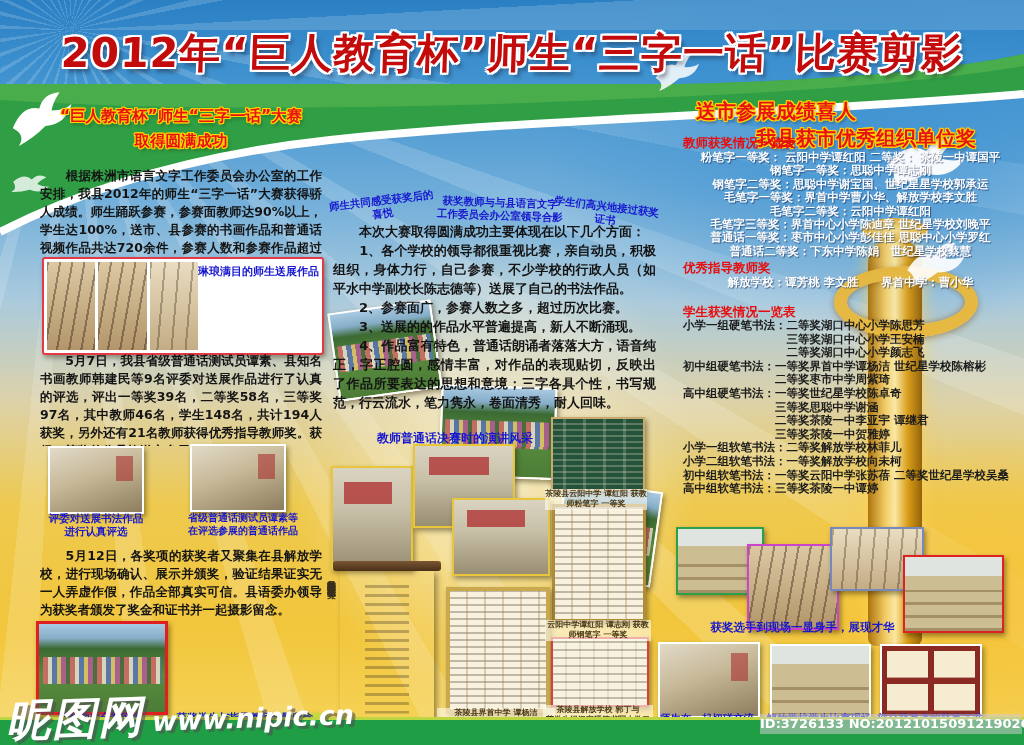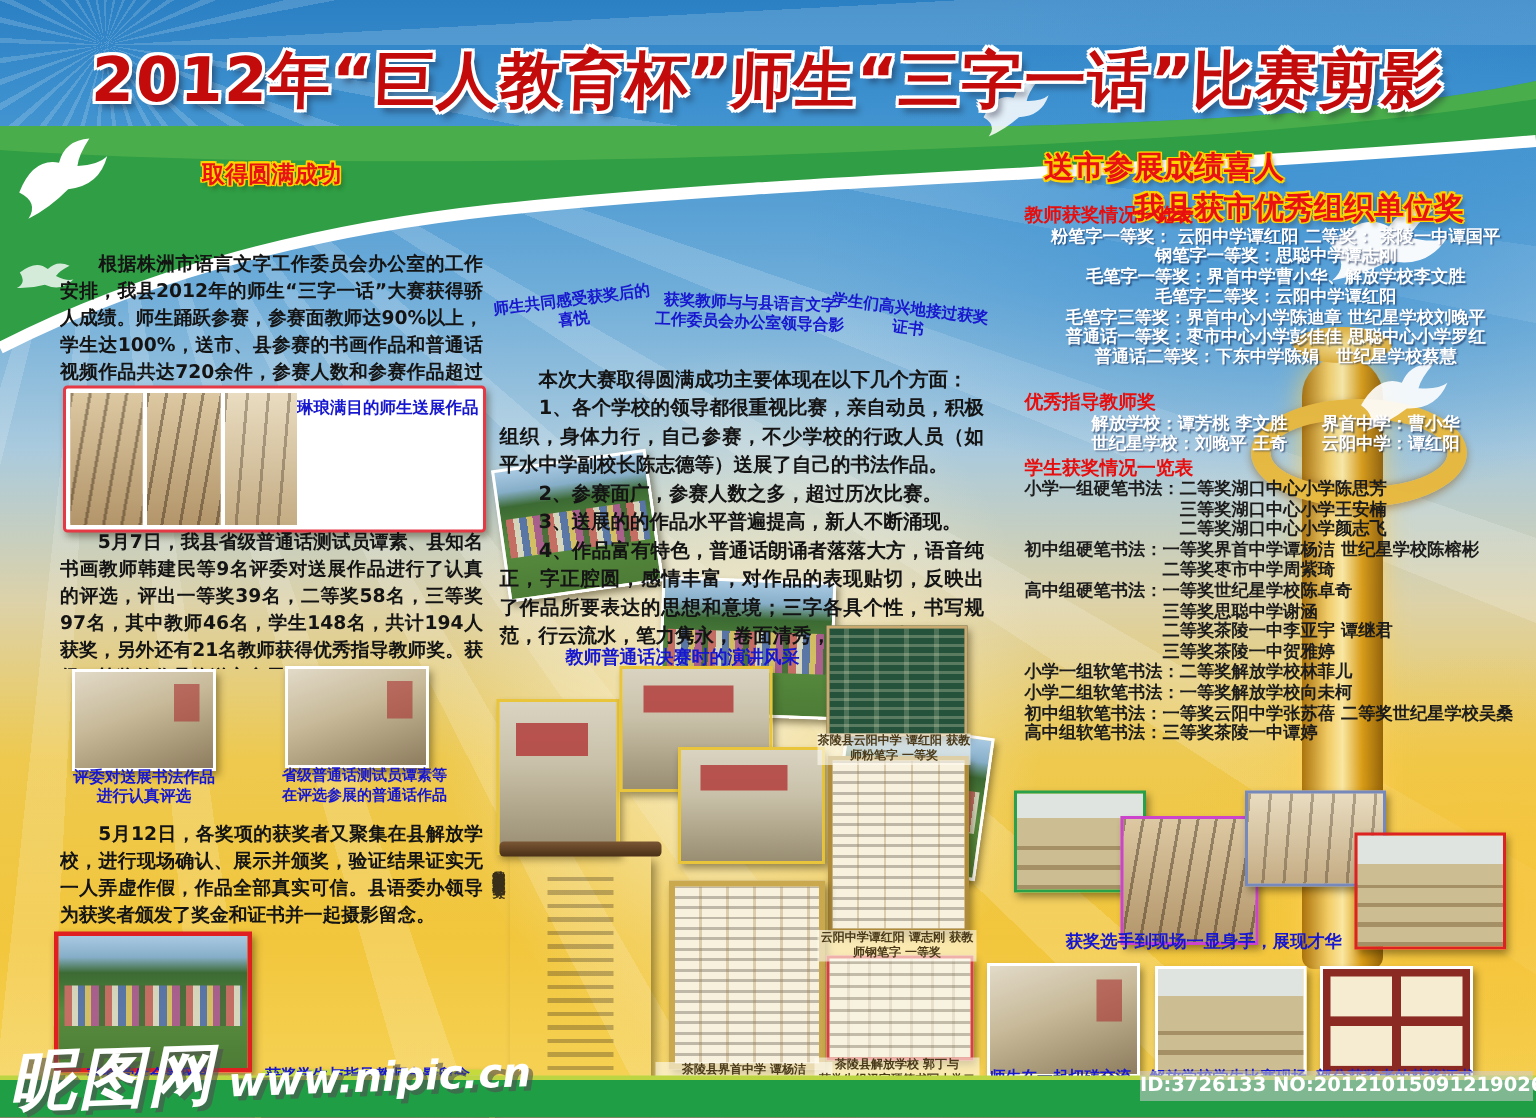--- a/index.html
+++ b/index.html
@@ -110,20 +110,21 @@
   <svg class="dove" style="left:898px;top:238px;transform:rotate(-4deg);opacity:.9" width="70" height="52" viewBox="0 0 64 48">
       <path d="M8 28 Q20 10 34 16 Q40 4 54 6 Q46 14 44 20 Q56 22 62 18 Q54 34 36 32 Q24 40 10 44 Q18 36 8 28Z" fill="#fff"></path>
     </svg>
   <svg class="dove" style="left:8px;top:168px;transform:rotate(18deg);opacity:.8" width="42" height="32" viewBox="0 0 64 48">
       <path d="M8 28 Q20 10 34 16 Q40 4 54 6 Q46 14 44 20 Q56 22 62 18 Q54 34 36 32 Q24 40 10 44 Q18 36 8 28Z" fill="#fff"></path>
     </svg>
 
   <div class="main-title">2012年“巨人教育杯”师生“三字一话”比赛剪影</div>
 
   <div class="lhead red-yellow">
+    <div>“巨人教育杯”师生“三字一话”大赛</div>
     <div>取得圆满成功</div>
   </div>
 
   <div class="para" style="left:40px;top:167px;width:282px;height:92px;overflow:hidden">　　根据株洲市语言文字工作委员会办公室的工作安排，我县2012年的师生“三字一话”大赛获得骄人成绩。师生踊跃参赛，参赛面教师达90%以上，学生达100%，送市、县参赛的书画作品和普通话视频作品共达720余件，参赛人数和参赛作品超过历次比赛。</div>
 
   <div class="strip" style="left:42px;top:257px;width:272px;height:88px">
     <div class="strip-row">
       <div class="g-callig"></div>
       <div class="g-callig"></div>
       <div class="g-calligl"></div>
@@ -148,21 +149,21 @@
   <div class="cap" style="left:163px;top:711px;width:164px;font-size:10.5px">获奖学生与指导教师合影留念</div>
 
   <div class="ph g-grass crowd" style="left:333px;top:112px;width:100px;height:85px;transform:rotate(-8deg)"></div>
   <div class="ph g-grass crowd" style="left:440px;top:103px;width:112px;height:88px;transform:rotate(2deg)"></div>
   <div class="ph g-grass crowd" style="left:558px;top:110px;width:95px;height:92px;transform:rotate(8deg)"></div>
   <div class="cap" style="left:326px;top:194px;width:112px;transform:rotate(-7deg);font-size:10.5px">师生共同感受获奖后的喜悦</div>
   <div class="cap" style="left:436px;top:196px;width:128px;transform:rotate(2deg);font-size:10.5px">获奖教师与与县语言文字
 工作委员会办公室领导合影</div>
   <div class="cap" style="left:550px;top:200px;width:112px;transform:rotate(7deg);font-size:10.5px">学生们高兴地接过获奖证书</div>
 
-  <div class="colblock" style="left:333px;top:244px;width:323px">
+  <div class="colblock" style="left:333px;top:222px;width:323px">
     <div class="mpara">　　本次大赛取得圆满成功主要体现在以下几个方面：</div>
     <div class="mpara">　　1、各个学校的领导都很重视比赛，亲自动员，积极组织，身体力行，自己参赛，不少学校的行政人员（如平水中学副校长陈志德等）送展了自己的书法作品。</div>
     <div class="mpara">　　2、参赛面广，参赛人数之多，超过历次比赛。</div>
     <div class="mpara">　　3、送展的的作品水平普遍提高，新人不断涌现。</div>
     <div class="mpara">　　4、作品富有特色，普通话朗诵者落落大方，语音纯正，字正腔圆，感情丰富，对作品的表现贴切，反映出了作品所要表达的思想和意境；三字各具个性，书写规范，行云流水，笔力隽永，卷面清秀，耐人回味。</div>
   </div>
 
   <div class="cap" style="left:345px;top:431px;width:220px;font-size:12px">教师普通话决赛时的演讲风采</div>
 
   <div class="ph g-speaker" style="left:331px;top:466px;width:78px;height:100px;border-color:#e8c53a"></div>
@@ -186,31 +187,31 @@
   <div class="tiny" style="left:543px;top:705px;width:110px">茶陵县解放学校 郭丁与
 获学生组汉字硬笔书写小学二组 一等奖</div>
 
   <div class="red-yellow" style="position:absolute;left:696px;top:98px;font-size:20px;z-index:6;white-space:nowrap">送市参展成绩喜人</div>
   <div class="red-yellow" style="position:absolute;left:756px;top:125px;font-size:20px;z-index:6;white-space:nowrap">我县获市优秀组织单位奖</div>
 
   <div class="sec" style="left:683px;top:135px">教师获奖情况一览表</div>
   <div class="colblock r-white" style="left:683px;top:151px;width:335px">
     <div class="awl">粉笔字一等奖： 云阳中学谭红阳 二等奖： 茶陵一中谭国平</div>
     <div class="awl">钢笔字一等奖：思聪中学谭志刚</div>
+    <div class="awl">钢笔字二等奖：思聪中学谢宝国、世纪星星学校郭承运</div>
     <div class="awl">毛笔字一等奖：界首中学曹小华、解放学校李文胜</div>
     <div class="awl">毛笔字二等奖：云阳中学谭红阳</div>
     <div class="awl">毛笔字三等奖：界首中心小学陈迪章 世纪星学校刘晚平</div>
     <div class="awl">普通话一等奖：枣市中心小学彭佳佳 思聪中心小学罗红</div>
     <div class="awl">普通话二等奖：下东中学陈娟　世纪星学校蔡慧</div>
   </div>
 
   <div class="sec" style="left:683px;top:260px">优秀指导教师奖</div>
   <div class="colblock r-white" style="left:683px;top:276px;width:335px">
     <div class="awl">解放学校：谭芳桃 李文胜　　界首中学：曹小华</div>
-    <div class="awl">世纪星学校：刘晚平 王奇　　云阳中学：谭红阳</div>
   </div>
 
   <div class="sec" style="left:683px;top:304px">学生获奖情况一览表</div>
   <div class="colblock r-dark" style="left:683px;top:319px;width:338px">
     <div class="awl">小学一组硬笔书法：二等奖湖口中心小学陈思芳</div>
     <div class="awl ind9">三等奖湖口中心小学王安楠</div>
     <div class="awl ind9">二等奖湖口中心小学颜志飞</div>
     <div class="awl">初中组硬笔书法：一等奖界首中学谭杨洁 世纪星学校陈榕彬</div>
     <div class="awl ind8">二等奖枣市中学周紫琦</div>
     <div class="awl">高中组硬笔书法：一等奖世纪星学校陈卓奇</div>

